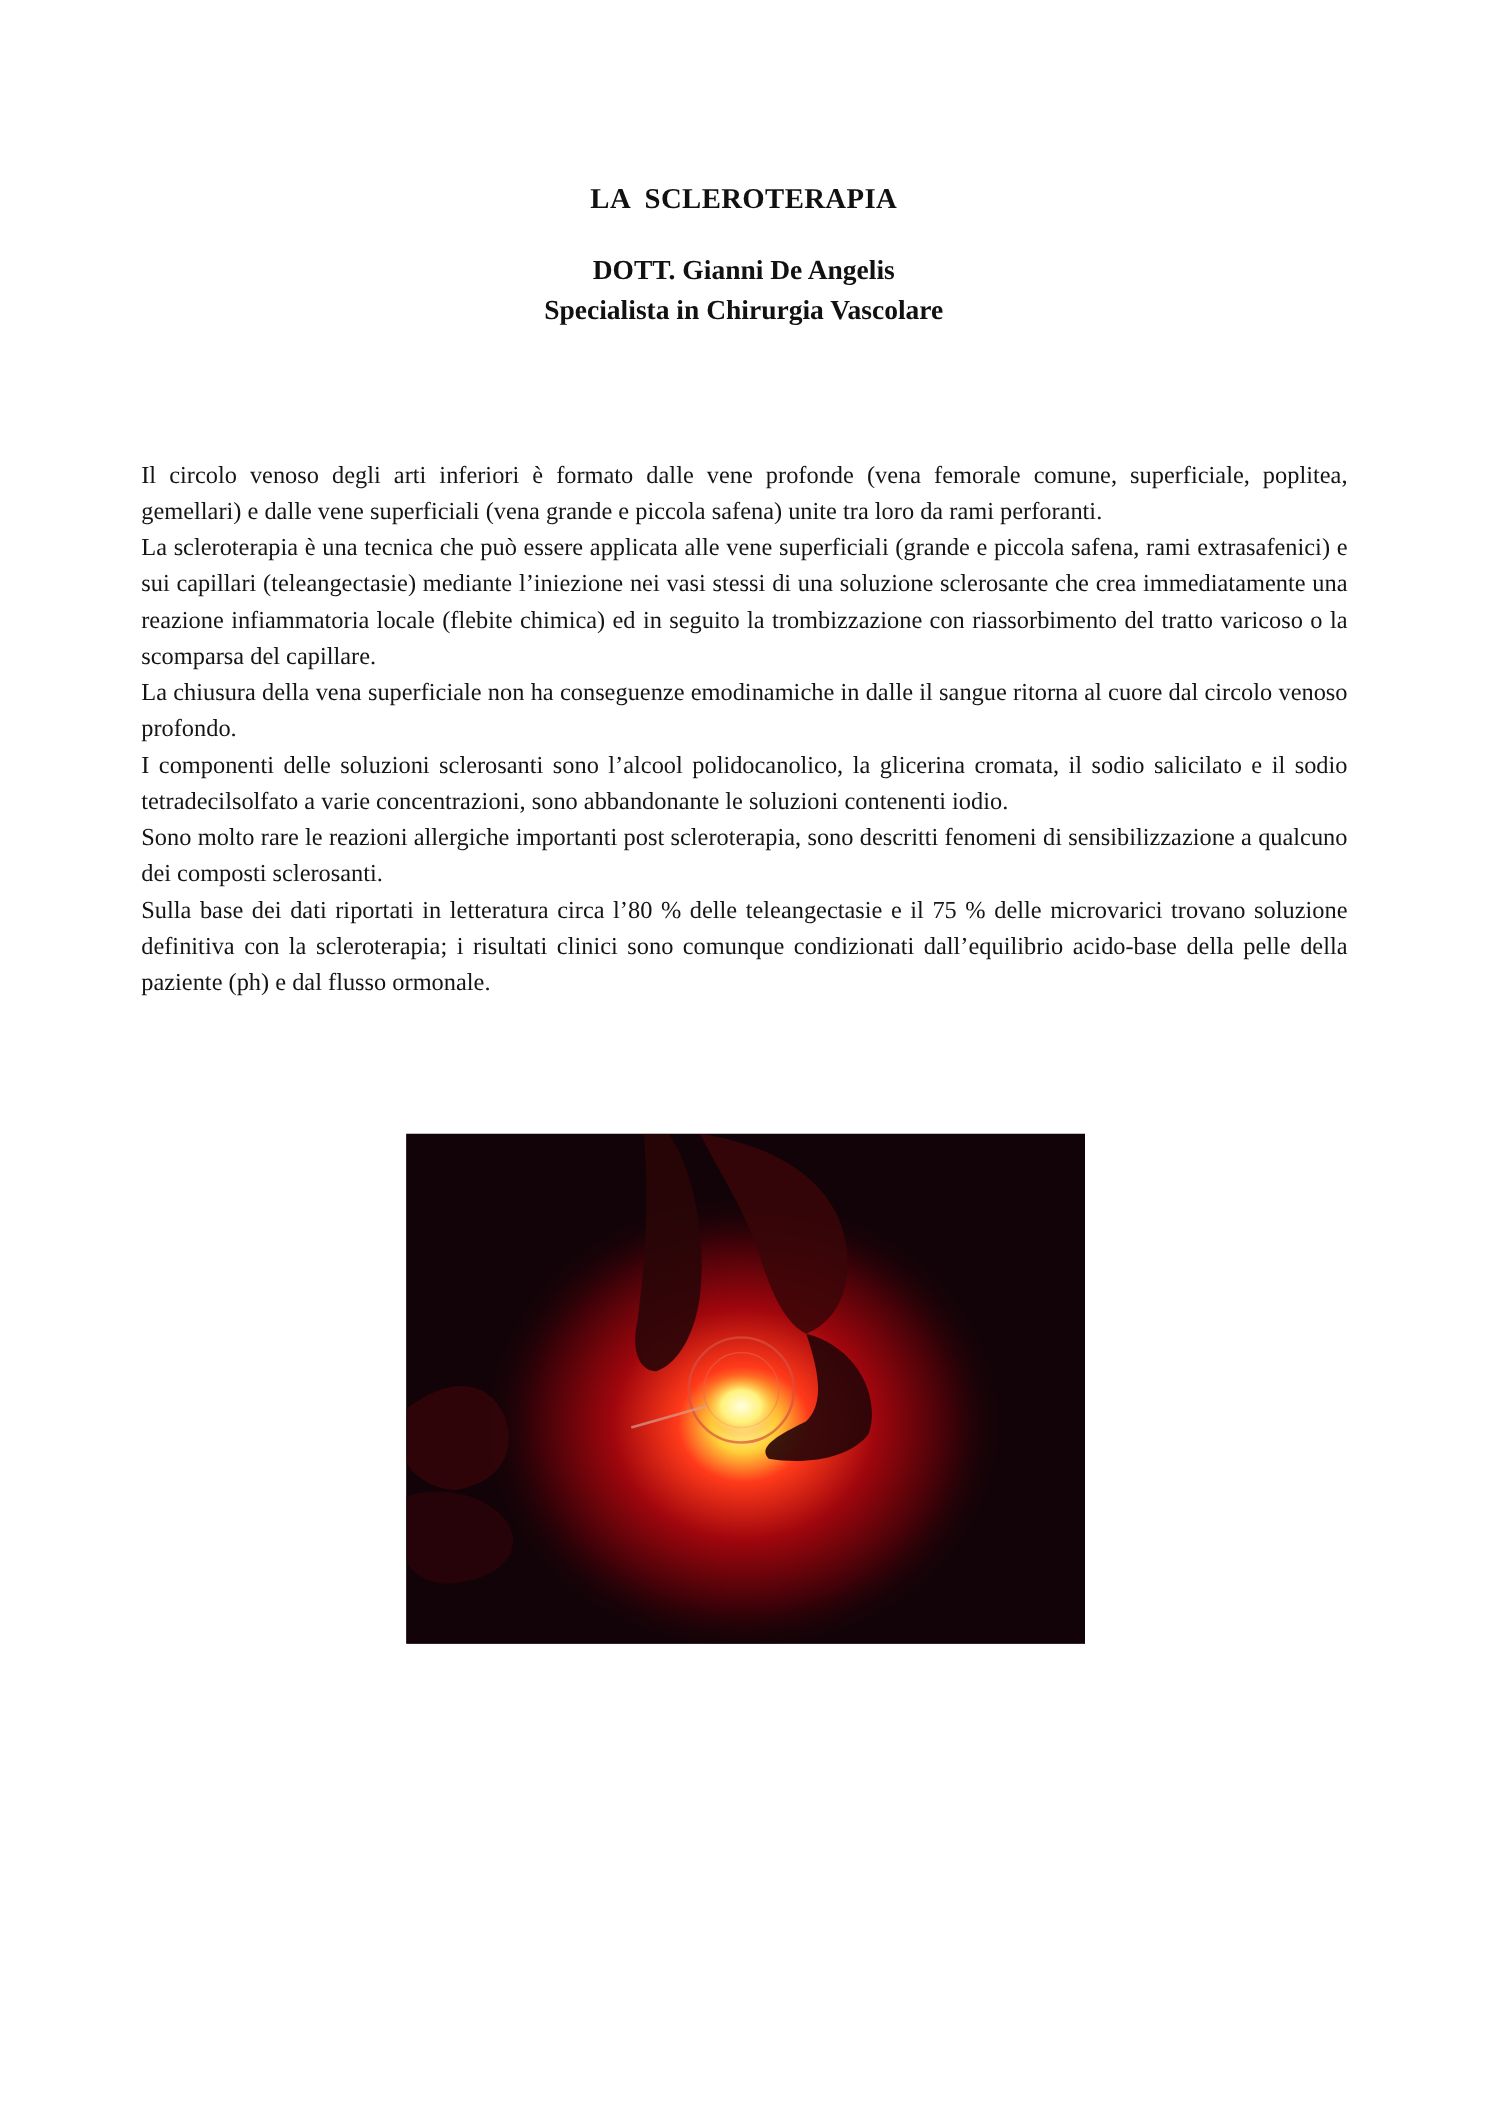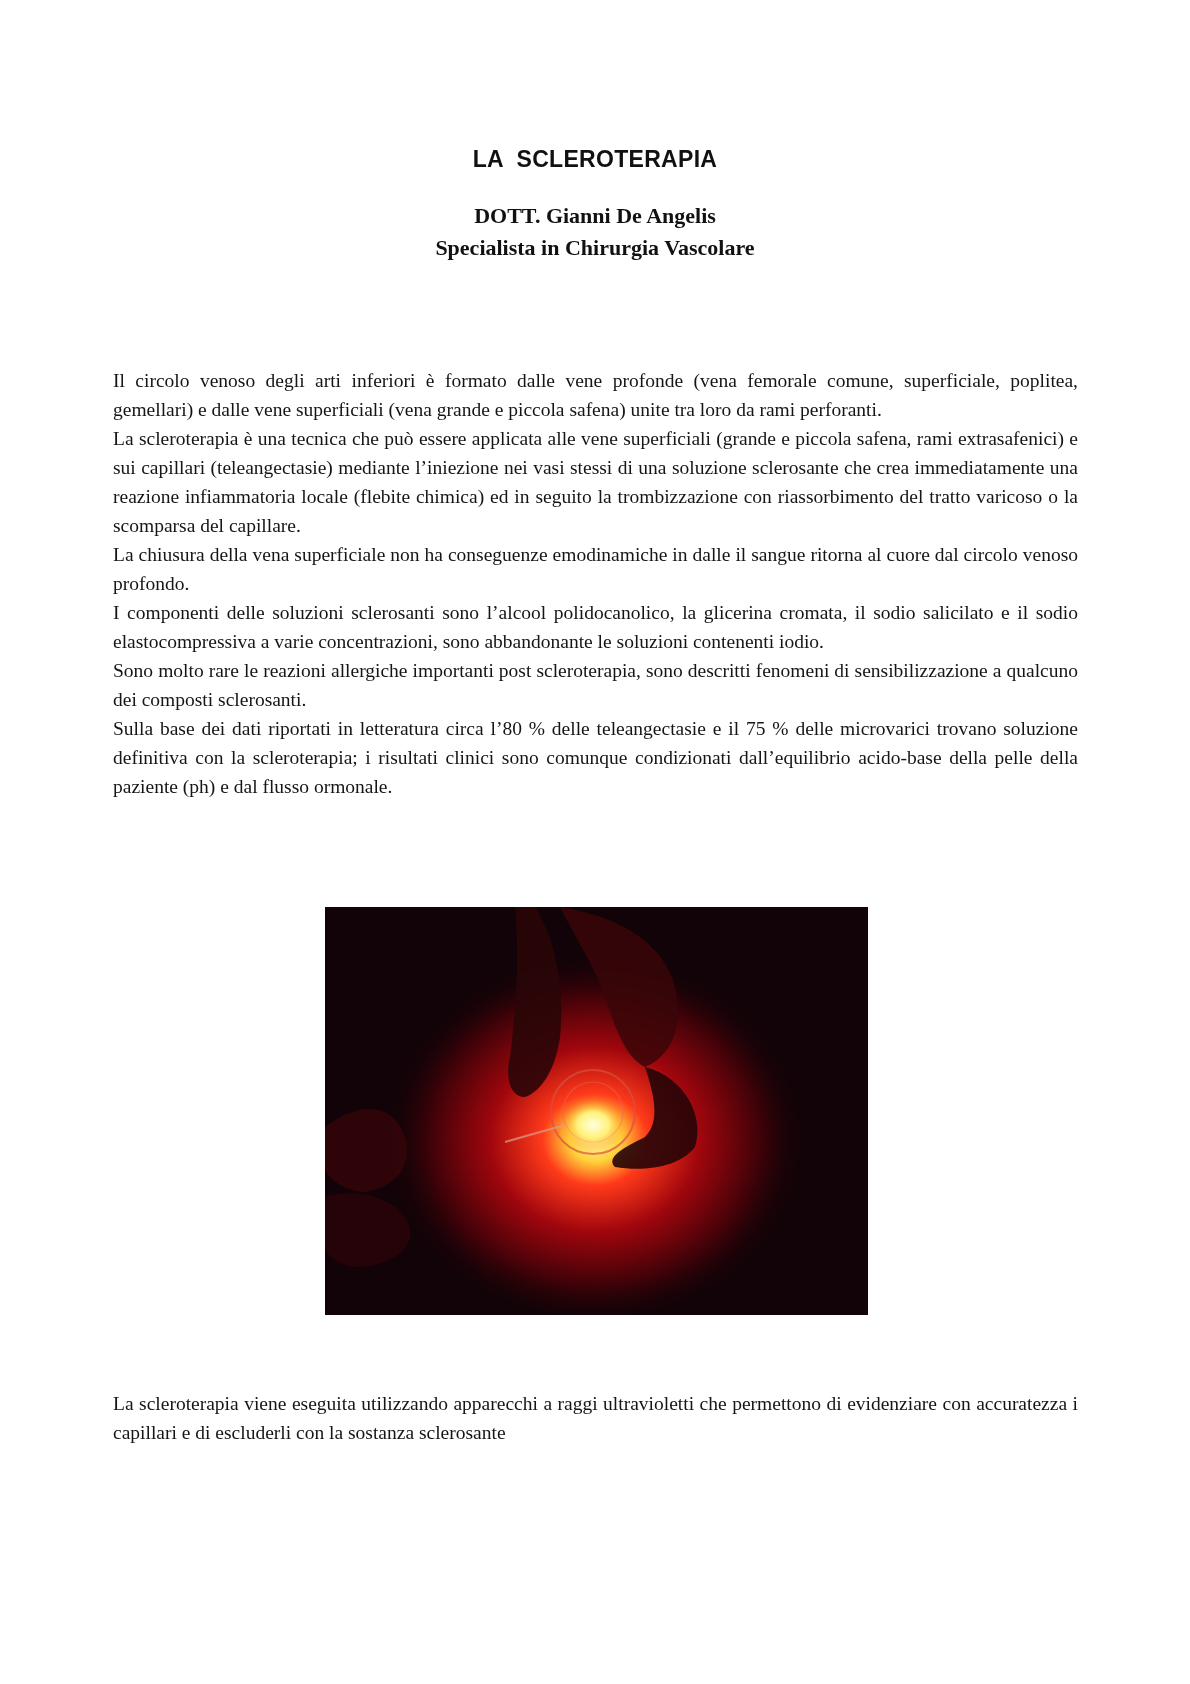--- a/index.html
+++ b/index.html
@@ -1,20 +1,20 @@
 <!DOCTYPE html>
 <html><head>
   <meta charset="utf-8">
   <style>
     html, body { margin: 0; padding: 0; background: #ffffff; }
     body { width: 1190px; height: 1684px; position: relative; overflow: hidden; }
     .page { position: absolute; left: 0; top: 0; width: 1190px; height: 1684px; background: #fff; color: #111; }
     .title {
       position: absolute; left: 0; width: 1190px; top: 146px; text-align: center;
-      font-family: Liberation Sans, sans-serif; font-weight: bold;
+      font-family: Liberation Serif, serif; font-weight: bold;
       font-size: 23px; letter-spacing: 0.3px; color: #111; white-space: pre;
     }
     .byline {
       position: absolute; left: 0; width: 1190px; top: 200px; text-align: center;
       font-family: "Liberation Serif", "DejaVu Serif", serif; font-weight: bold;
       font-size: 22px; line-height: 32px; color: #111;
     }
     .byline div { white-space: nowrap; }
     .body-text {
       position: absolute; left: 113px; width: 965px;
@@ -43,21 +43,21 @@
 
   <div class="byline">
     <div>DOTT. Gianni De Angelis</div>
     <div>Specialista in Chirurgia Vascolare</div>
   </div>
 
   <div class="body-text" id="main-text">
     <p class="last-line-left">Il circolo venoso degli arti inferiori è formato dalle vene profonde (vena femorale comune,  superficiale, poplitea, gemellari) e dalle vene superficiali  (vena grande e piccola safena) unite tra loro da rami perforanti.</p>
     <p class="last-line-left">La scleroterapia è una tecnica che può essere applicata alle vene superficiali (grande e piccola safena, rami extrasafenici) e sui capillari (teleangectasie) mediante l’iniezione nei vasi stessi di una soluzione sclerosante che crea immediatamente una reazione infiammatoria locale (flebite chimica) ed in seguito la trombizzazione con riassorbimento del tratto varicoso o la scomparsa del capillare.</p>
     <p class="last-line-left">La chiusura della vena superficiale non ha conseguenze emodinamiche in dalle il sangue ritorna al cuore dal circolo venoso profondo.</p>
-    <p class="last-line-left">I componenti delle soluzioni sclerosanti sono l’alcool polidocanolico, la glicerina cromata, il sodio salicilato e il sodio elastocompressiva a varie concentrazioni, sono abbandonante le soluzioni contenenti iodio.</p>
+    <p class="last-line-left">I componenti delle soluzioni sclerosanti sono l’alcool polidocanolico, la glicerina cromata, il sodio salicilato e il sodio tetradecilsolfato a varie concentrazioni, sono abbandonante le soluzioni contenenti iodio.</p>
     <p class="last-line-left">Sono molto rare le reazioni allergiche importanti post scleroterapia, sono descritti fenomeni di sensibilizzazione a qualcuno dei composti sclerosanti.</p>
     <p class="last-line-left">Sulla base dei dati riportati in letteratura circa l’80 % delle teleangectasie e il 75 % delle microvarici trovano soluzione definitiva con la scleroterapia; i risultati clinici sono comunque condizionati dall’equilibrio acido-base della pelle della paziente (ph) e dal flusso ormonale.</p>
   </div>
 
   <div class="photo">
     <svg viewBox="0 0 543 408" preserveAspectRatio="none">
       <defs>
         <radialGradient id="glow" cx="0.5" cy="0.52" r="0.5">
           <stop offset="0" stop-color="#fff6b0"></stop>
           <stop offset="0.12" stop-color="#ffd23a"></stop>
@@ -83,17 +83,16 @@
 
       <circle cx="268" cy="205" r="42" fill="none" stroke="#d85040" stroke-width="2" opacity="0.7"></circle>
       <circle cx="268" cy="205" r="30" fill="none" stroke="#e86a50" stroke-width="1.2" opacity="0.5"></circle>
       <ellipse cx="268" cy="218" rx="32" ry="26" fill="url(#core)"></ellipse>
 
       <line x1="180" y1="235" x2="240" y2="218" stroke="#d8a090" stroke-width="2" opacity="0.7"></line>
     </svg>
   </div>
 
   <div class="body-text" id="after-text">
-    <p class="last-line-left">La scleroterapia viene eseguita utilizzando apparecchi a raggi ultravioletti che permettono di evidenziare con accuratezza i capillari e di escluderli con la sostanza sclerosante</p>
     <div class="gap"></div>
   </div>
 
 </div>
 
 </body></html>

